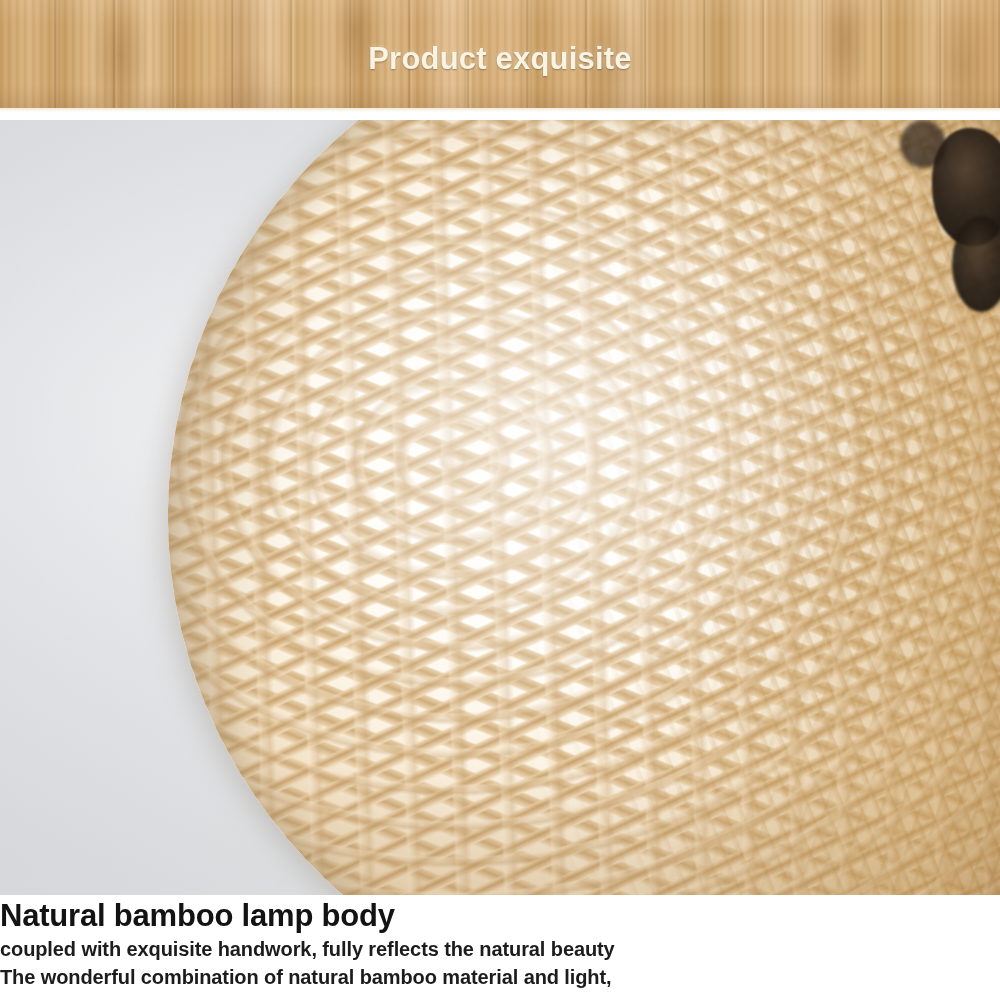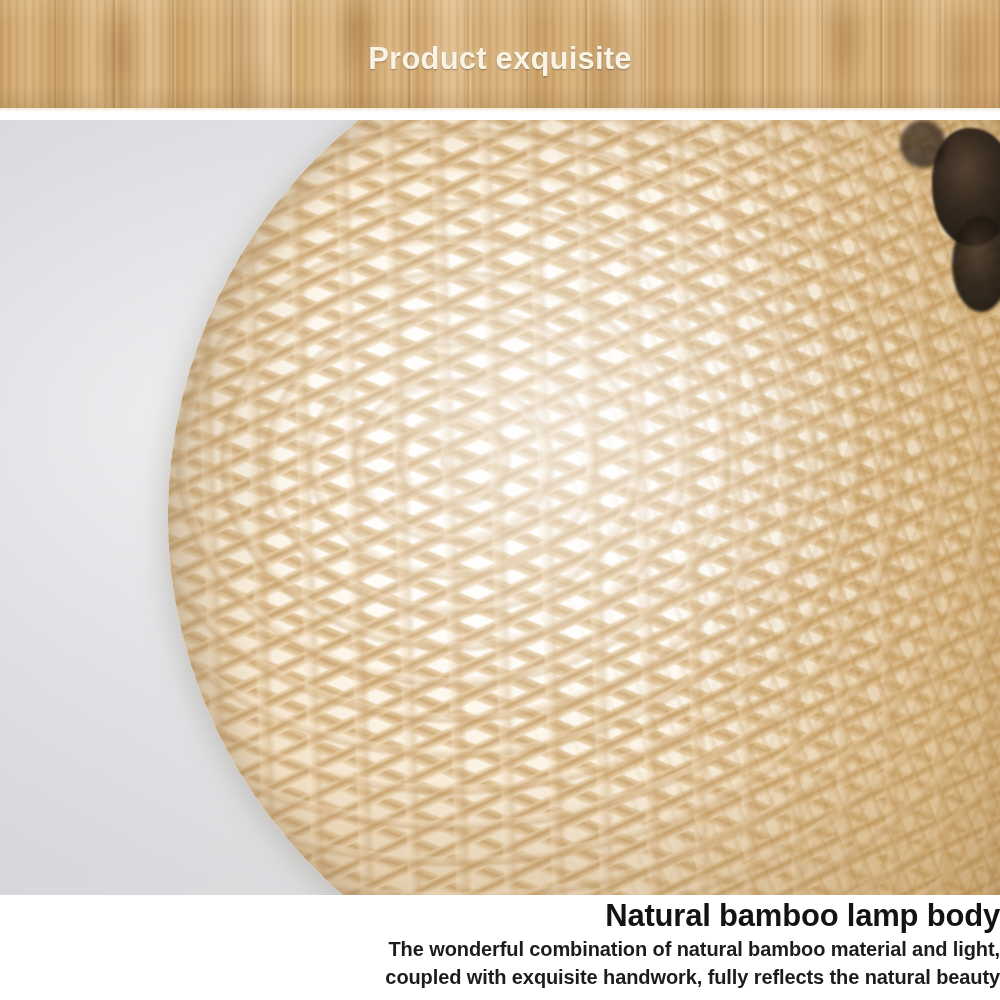--- a/index.html
+++ b/index.html
@@ -267,21 +267,21 @@
     filter:blur(2px);
     opacity:.72;
   }
 
   
   .caption {
     position:absolute;
     left:0; top:895px;
     width:1000px; height:105px;
     background:#ffffff;
-    text-align:right;
+    text-align:left;
   }
   .caption-title {
     margin-top:2px;
     font-size:31px;
     font-weight:bold;
     color:#131313;
     letter-spacing:-0.2px;
     line-height:38px;
     white-space:nowrap;
   }
@@ -327,17 +327,17 @@
       <div class="lamp-rim"></div>
     </div>
 
     <div class="cord-hardware"></div>
     <div class="cord-hardware-2"></div>
     <div class="cord-hardware-3"></div>
   </div>
 
   <div class="caption">
     <div class="caption-title">Natural bamboo lamp body</div>
+    <div class="caption-line">coupled with exquisite handwork, fully reflects the natural beauty</div>
     <div class="caption-line">The wonderful combination of natural bamboo material and light,</div>
-    <div class="caption-line">coupled with exquisite handwork, fully reflects the natural beauty</div>
   </div>
 
 </div>
 
 </body></html>

